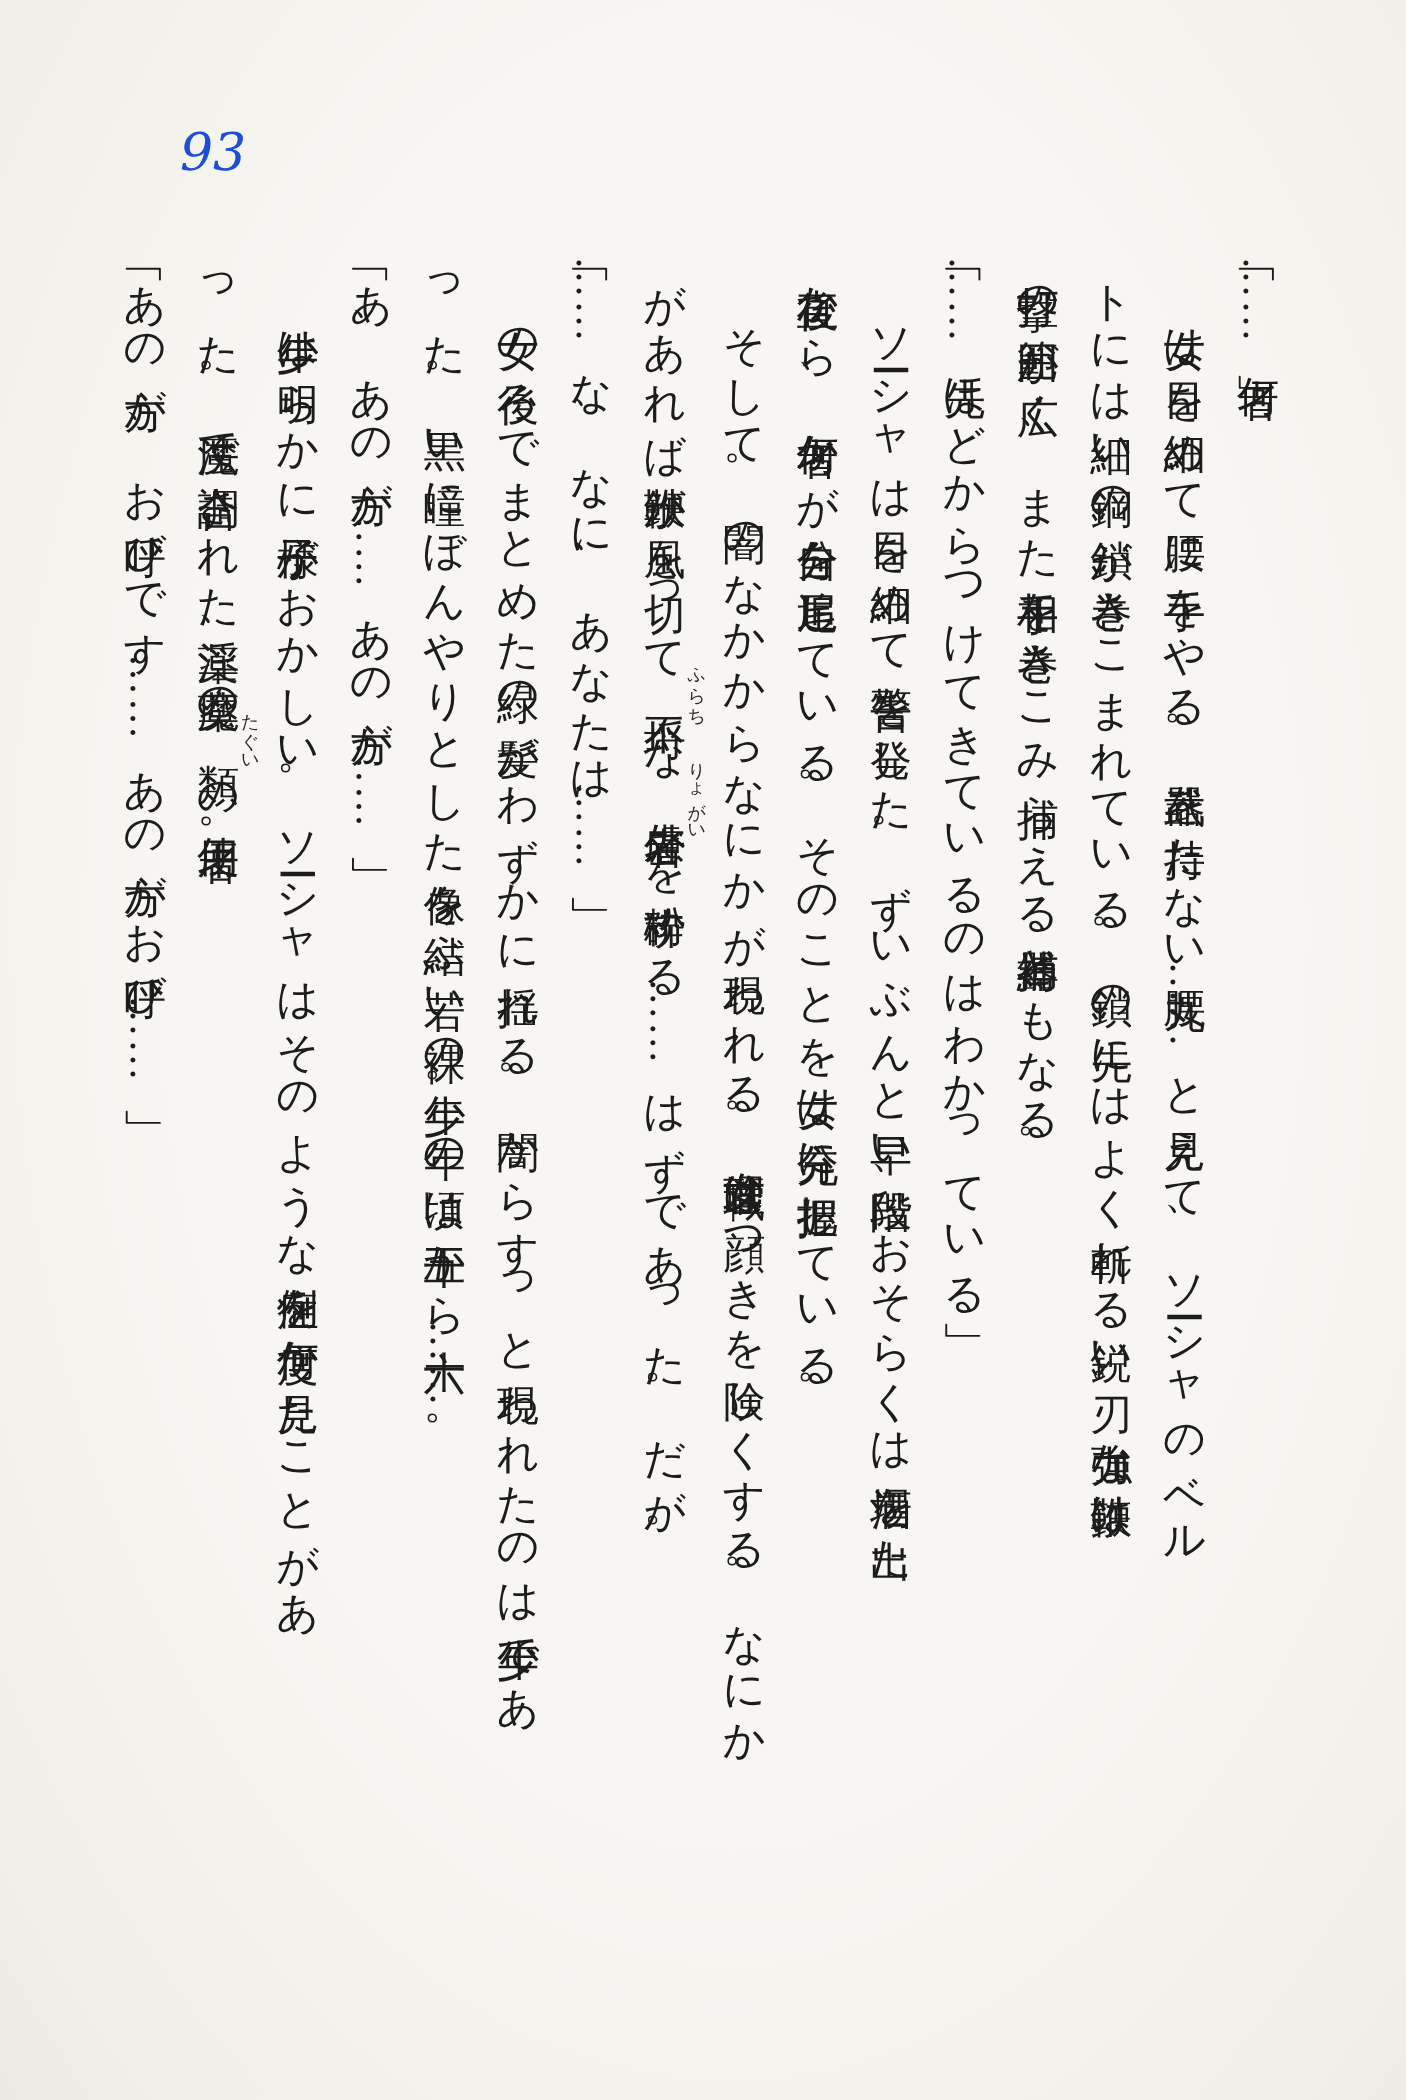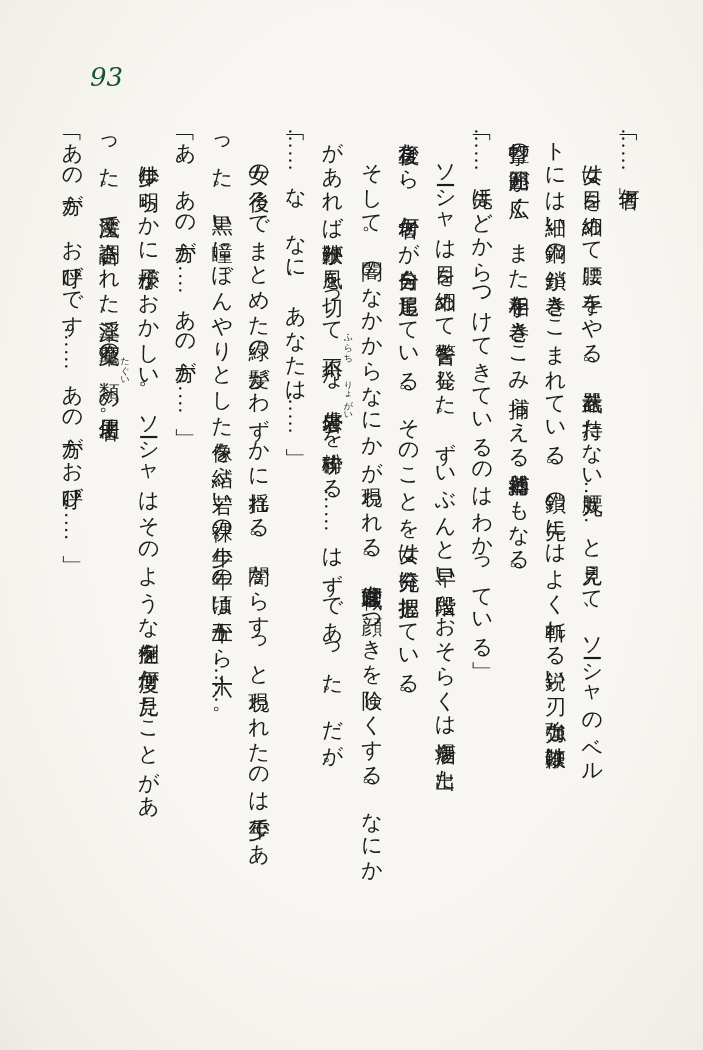--- a/index.html
+++ b/index.html
@@ -10,21 +10,21 @@
     font-family: "Liberation Serif", "DejaVu Serif", serif;
   }
   .paper {
     position: absolute; inset: 0;
     background: radial-gradient(ellipse at 52% 44%, #f7f6f2 55%, #efeee7 92%, #eae9e2 100%);
   }
   .page-number {
     position: absolute; top: 62px; left: 90px;
     font-style: italic;
     font-size: 26px;
-    color: #14532d;
+    color: #1d4ed8;
     font-family: "DejaVu Serif", "Liberation Serif", serif;
   }
   .text-block {
     position: absolute;
     top: 127px; right: 56px;
     height: 834px; width: 588px;
     writing-mode: vertical-rl;
     text-orientation: mixed;
     color: #1c1c1c;
     font-size: 21px;

